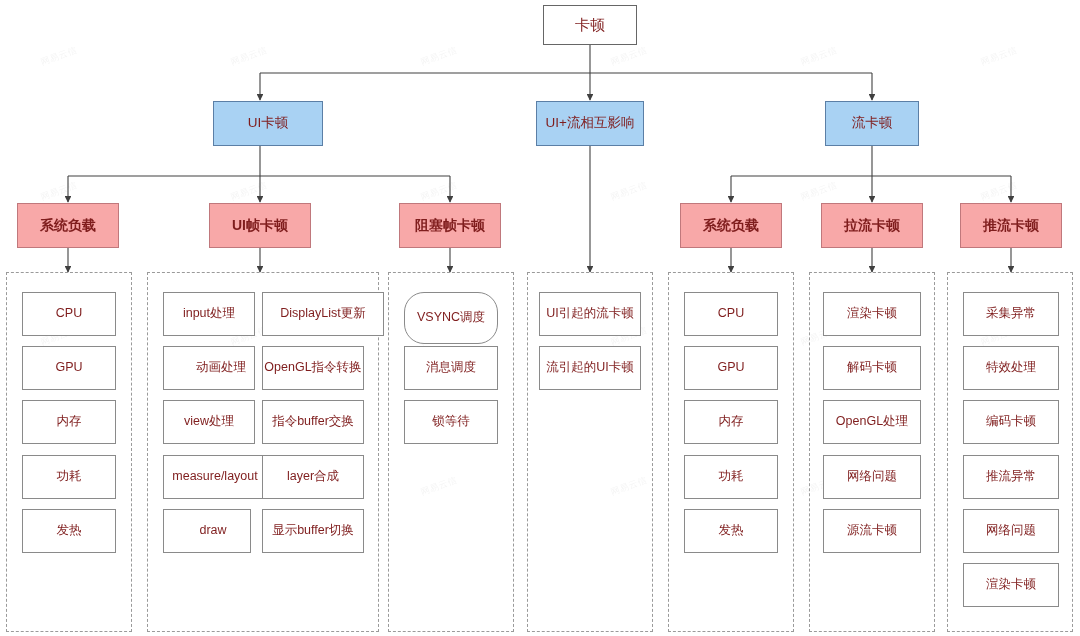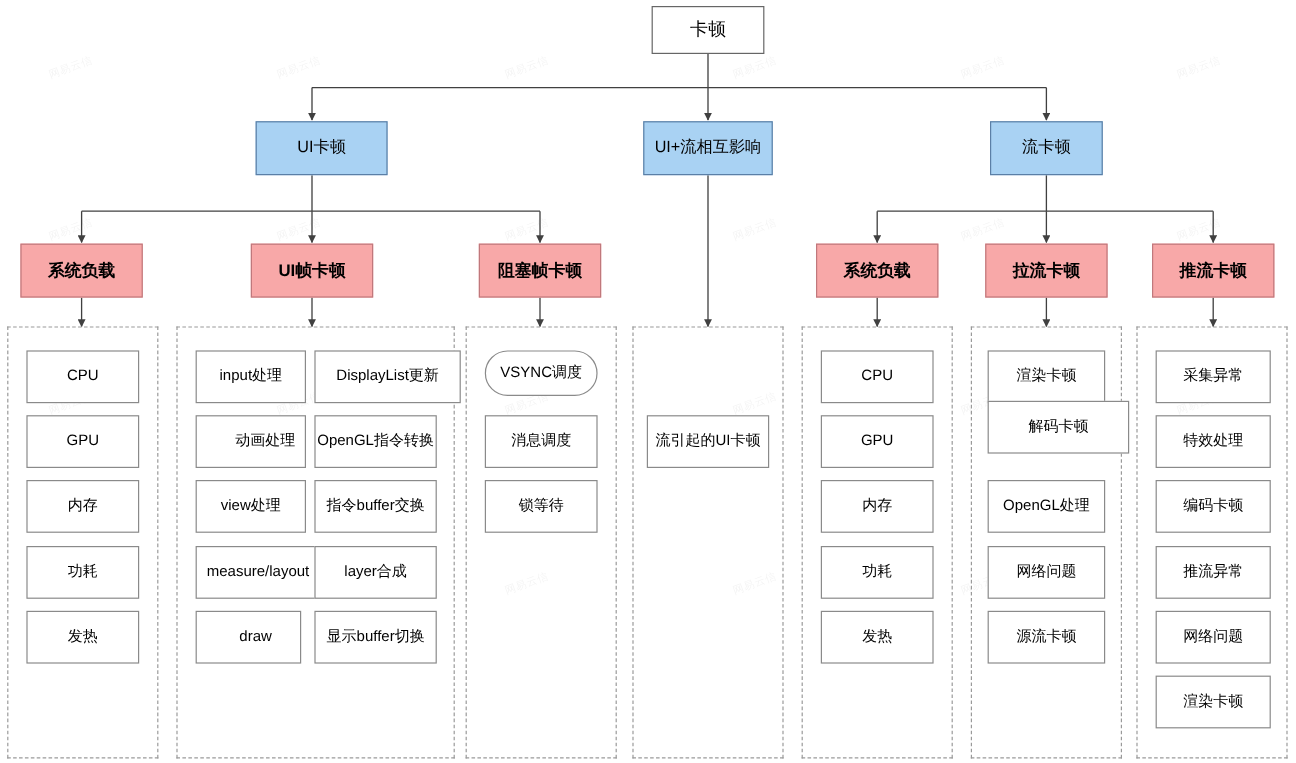--- a/index.html
+++ b/index.html
@@ -25,21 +25,21 @@
     height: 636px;
     pointer-events: none;
   }
   .node {
     position: absolute;
     box-sizing: border-box;
     display: flex;
     align-items: center;
     justify-content: center;
     text-align: center;
-    color: #000000;
+    color: #7f1d1d;
     line-height: 1.1;
     white-space: nowrap;
   }
   .node-root {
     border: 1px solid #666666;
     background: #ffffff;
     font-size: 15px;
   }
   .node-l2 {
     border: 1px solid #5b7fa6;
@@ -172,34 +172,35 @@
   <div class="node node-leaf" style="left:262px; top:292px; width:122px; height:44px;">DisplayList更新</div>
   <div class="node node-leaf" style="left:163px; top:346px; width:92px; height:44px;padding-left:24px;">动画处理</div>
   <div class="node node-leaf" style="left:262px; top:346px; width:102px; height:44px;">OpenGL指令转换</div>
   <div class="node node-leaf" style="left:163px; top:400px; width:92px; height:44px;">view处理</div>
   <div class="node node-leaf" style="left:262px; top:400px; width:102px; height:44px;">指令buffer交换</div>
   <div class="node node-leaf" style="left:163px; top:455px; width:104px; height:44px;">measure/layout</div>
   <div class="node node-leaf" style="left:262px; top:455px; width:102px; height:44px;">layer合成</div>
   <div class="node node-leaf" style="left:163px; top:509px; width:88px; height:44px;padding-left:12px;">draw</div>
   <div class="node node-leaf" style="left:262px; top:509px; width:102px; height:44px;">显示buffer切换</div>
 
-  <div class="node node-leaf" style="left:404px; top:292px; width:94px; height:38px;border-radius:20px;">VSYNC调度</div>
+  <div class="node node-leaf" style="left:404px; top:292px; width:94px; height:52px;border-radius:20px;">VSYNC调度</div>
   <div class="node node-leaf" style="left:404px; top:346px; width:94px; height:44px;">消息调度</div>
   <div class="node node-leaf" style="left:404px; top:400px; width:94px; height:44px;">锁等待</div>
 
+  <div class="node node-leaf" style="left:539px; top:292px; width:102px; height:44px;">UI引起的流卡顿</div>
   <div class="node node-leaf" style="left:539px; top:346px; width:102px; height:44px;">流引起的UI卡顿</div>
 
   <div class="node node-leaf" style="left:684px; top:292px; width:94px; height:44px;">CPU</div>
   <div class="node node-leaf" style="left:684px; top:346px; width:94px; height:44px;">GPU</div>
   <div class="node node-leaf" style="left:684px; top:400px; width:94px; height:44px;">内存</div>
   <div class="node node-leaf" style="left:684px; top:455px; width:94px; height:44px;">功耗</div>
   <div class="node node-leaf" style="left:684px; top:509px; width:94px; height:44px;">发热</div>
 
   <div class="node node-leaf" style="left:823px; top:292px; width:98px; height:44px;">渲染卡顿</div>
-  <div class="node node-leaf" style="left:823px; top:334px; width:118px; height:44px;">解码卡顿</div>
+  <div class="node node-leaf" style="left:823px; top:346px; width:98px; height:44px;">解码卡顿</div>
   <div class="node node-leaf" style="left:823px; top:400px; width:98px; height:44px;">OpenGL处理</div>
   <div class="node node-leaf" style="left:823px; top:455px; width:98px; height:44px;">网络问题</div>
   <div class="node node-leaf" style="left:823px; top:509px; width:98px; height:44px;">源流卡顿</div>
 
   <div class="node node-leaf" style="left:963px; top:292px; width:96px; height:44px;">采集异常</div>
   <div class="node node-leaf" style="left:963px; top:346px; width:96px; height:44px;">特效处理</div>
   <div class="node node-leaf" style="left:963px; top:455px; width:96px; height:44px;">推流异常</div>
   <div class="node node-leaf" style="left:963px; top:400px; width:96px; height:44px;">编码卡顿</div>
   <div class="node node-leaf" style="left:963px; top:509px; width:96px; height:44px;">网络问题</div>
   <div class="node node-leaf" style="left:963px; top:563px; width:96px; height:44px;">渲染卡顿</div>

